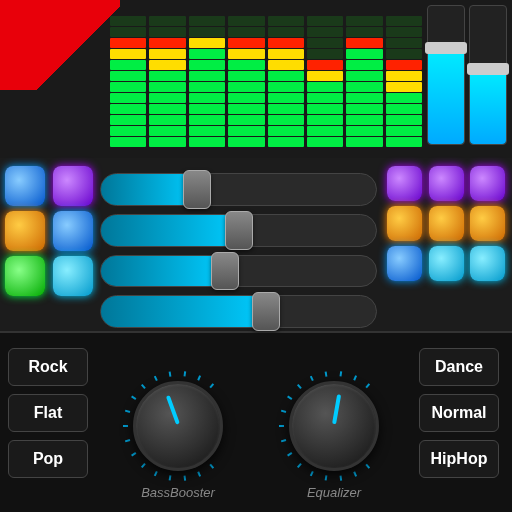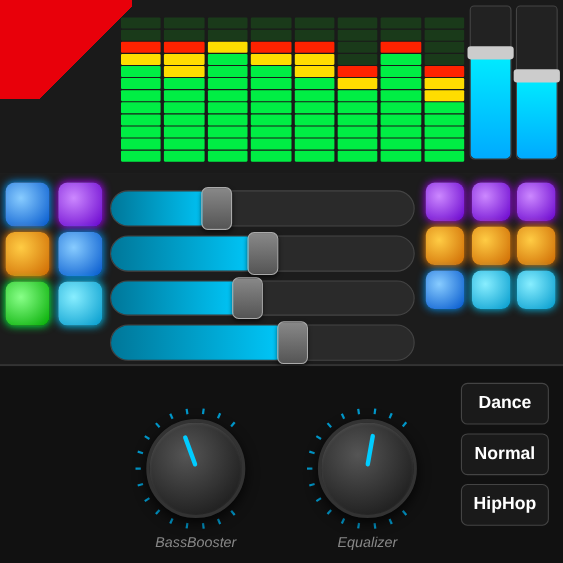--- a/index.html
+++ b/index.html
@@ -449,20 +449,25 @@
       <button class="pad-btn pad-orange" style="width: 35px; height: 35px;"></button>
       <button class="pad-btn pad-orange" style="width: 35px; height: 35px;"></button>
       <button class="pad-btn pad-blue" style="width: 35px; height: 35px;"></button>
       <button class="pad-btn pad-cyan" style="width: 35px; height: 35px;"></button>
       <button class="pad-btn pad-cyan" style="width: 35px; height: 35px;"></button>
     </div>
 </div>
 
 <div class="bottom-section">
 
+  <div class="preset-left" id="presets-left">
+  <button class="preset-btn">Rock</button>
+      <button class="preset-btn">Flat</button>
+      <button class="preset-btn">Pop</button>
+    </div>
 
   <div class="knobs-area" id="knobs">
   <div class="knob-container">
         <div style="position: relative; width: 110px; height: 110px;">
           <svg width="110" height="110" style="position: absolute; top: 0px; left: 0px;">
             <line x1="87.13938048432696" y1="93.3022221559489" x2="90.35331853275966" y2="97.1324443715438" stroke="#0099cc" stroke-width="2"></line>
             <line x1="75.13733449293684" y1="100.76557395597236" x2="77.15106794223054" y2="105.3421313515696" stroke="#0099cc" stroke-width="2"></line>
             <line x1="61.5263096110026" y1="104.57224306869051" x2="62.17894057210287" y2="109.52946737555956" stroke="#0099cc" stroke-width="2"></line>
             <line x1="47.393830690504146" y1="104.41807552338804" x2="46.63321375955456" y2="109.35988307572683" stroke="#0099cc" stroke-width="2"></line>
             <line x1="33.869086912965" y1="100.3153893518325" x2="31.755995604261503" y2="104.84692828701574" stroke="#0099cc" stroke-width="2"></line>

